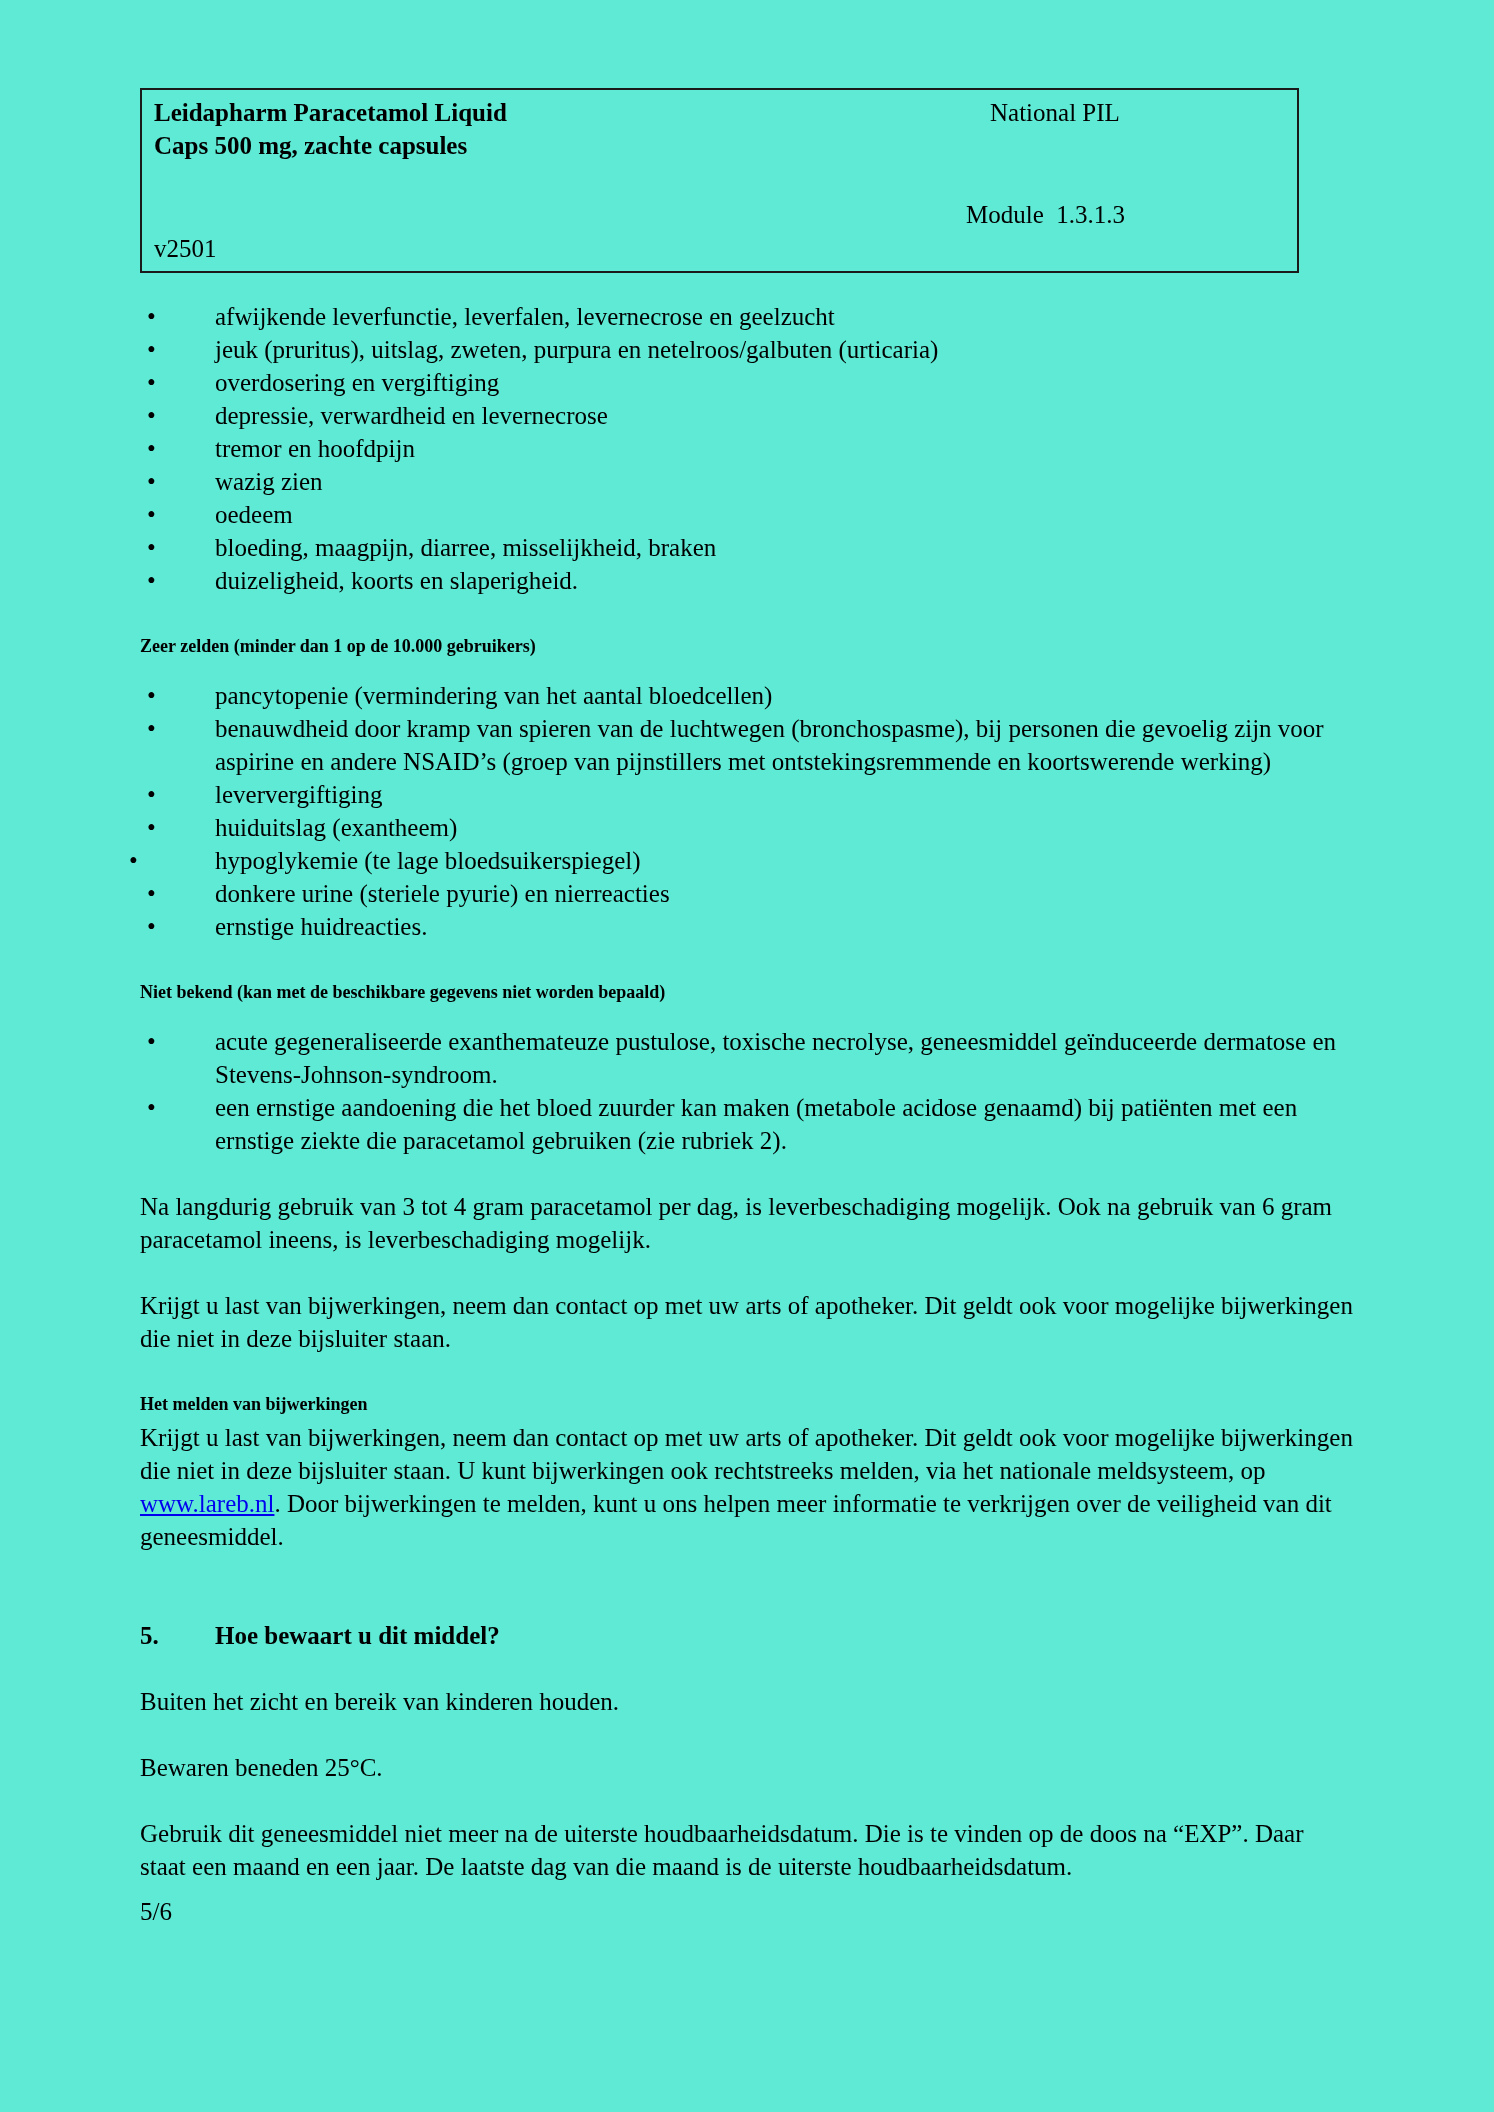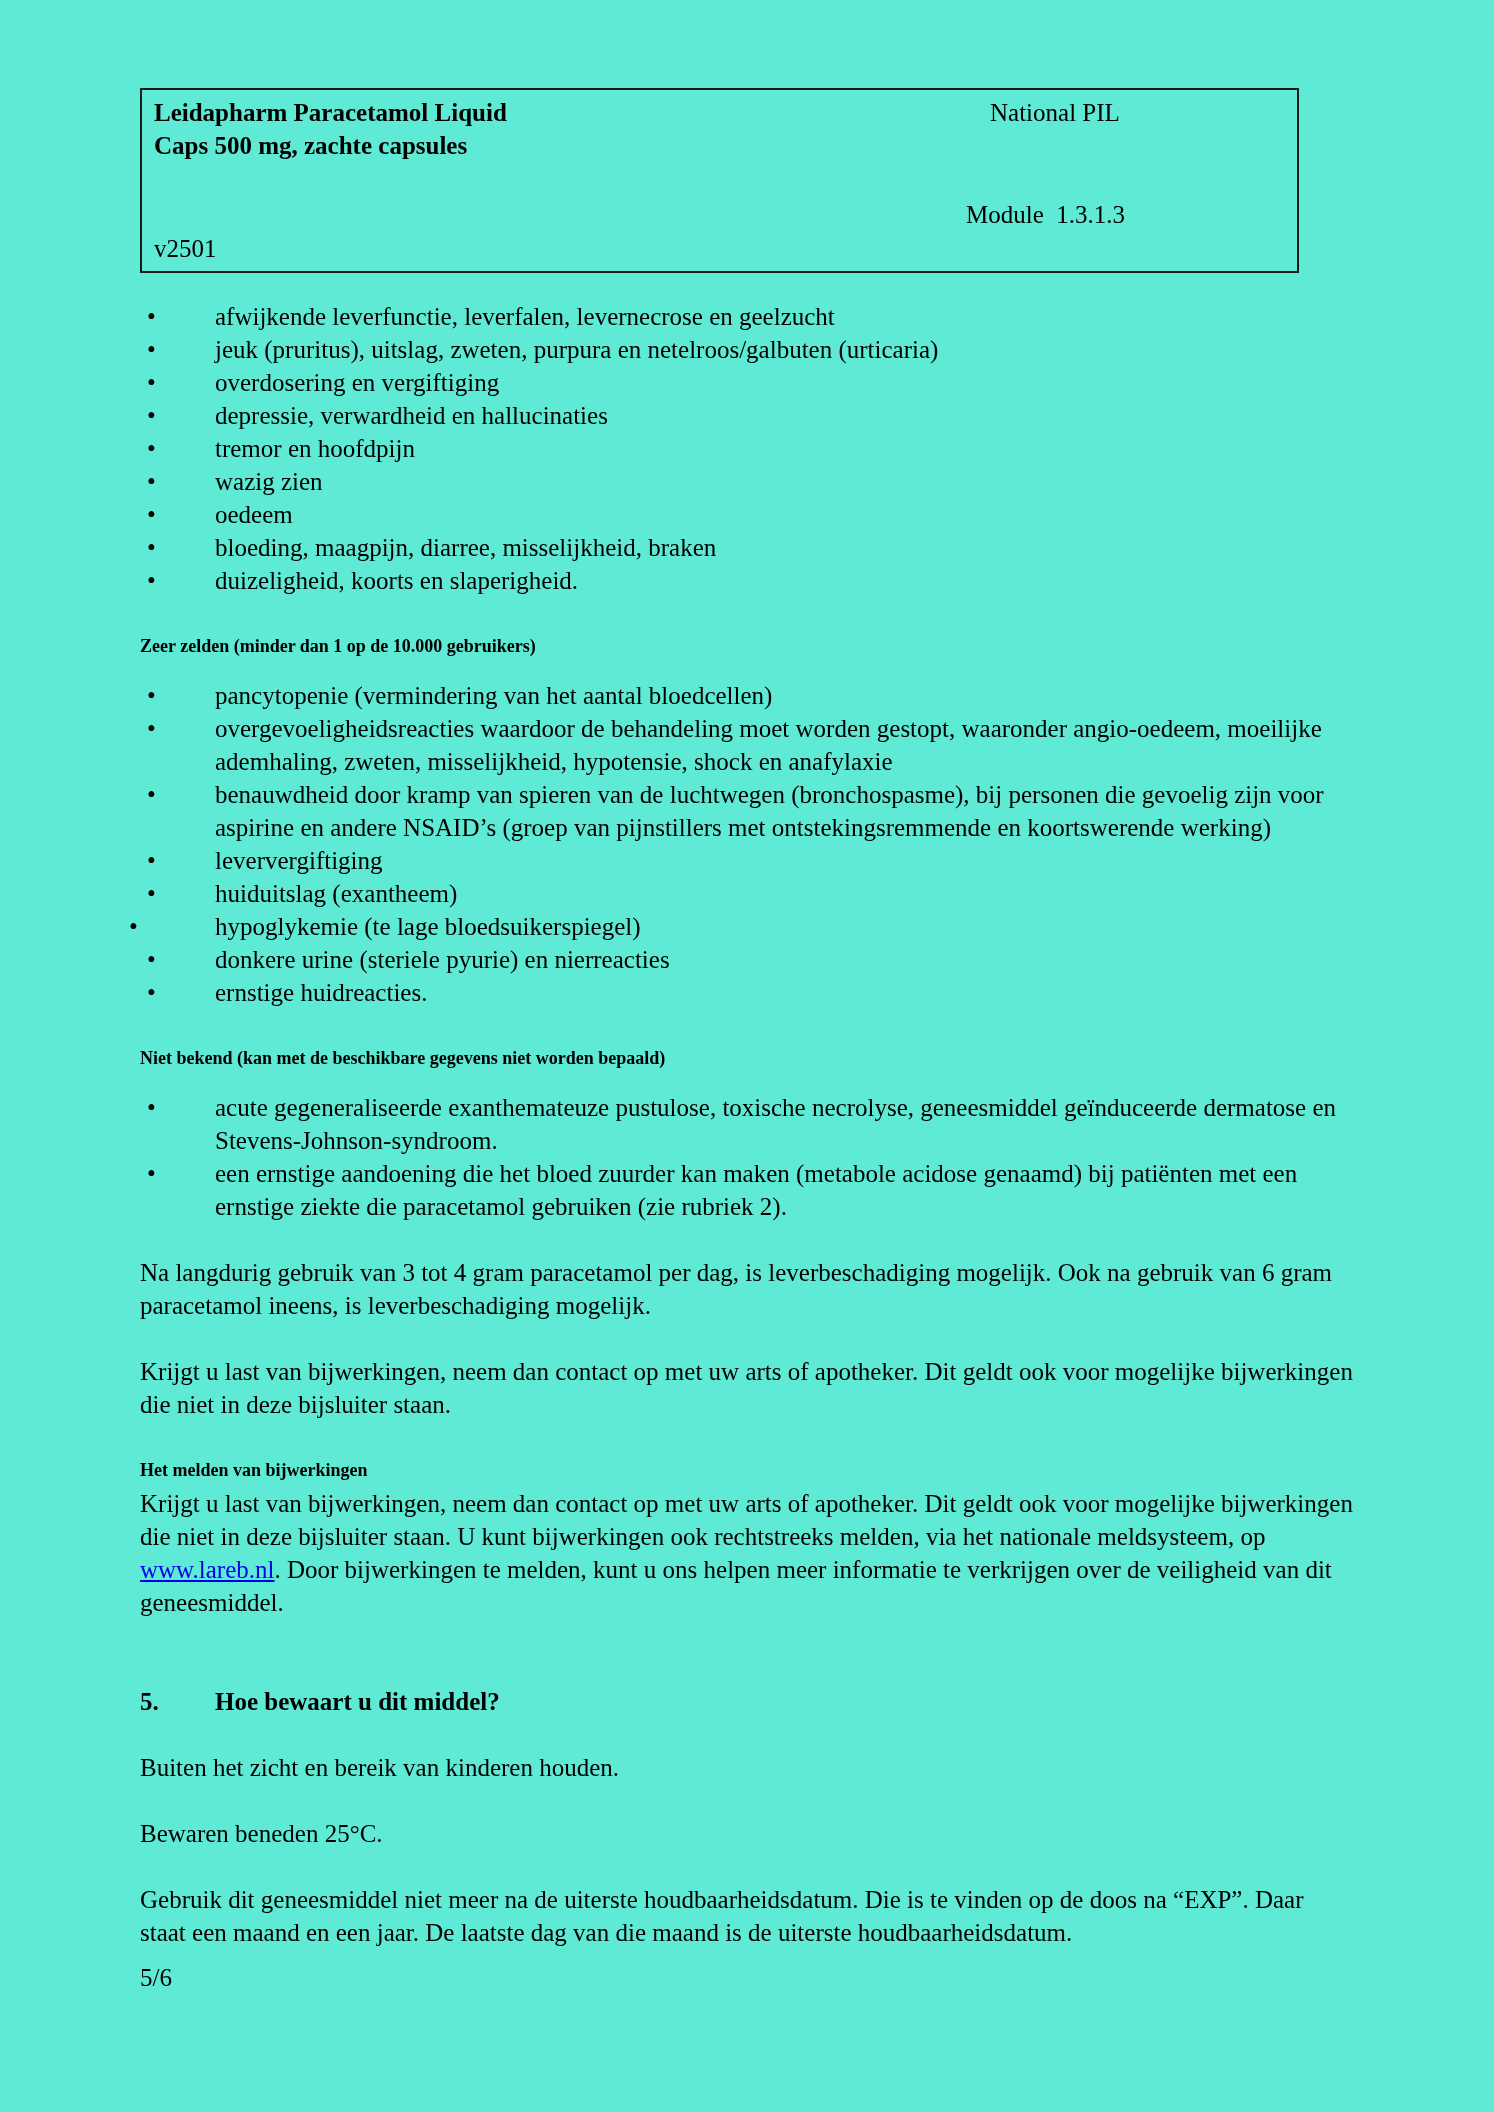--- a/index.html
+++ b/index.html
@@ -124,32 +124,31 @@
     <div class="box-module">Module  1.3.1.3</div>
     <div class="box-version">v2501</div>
   </div>
 
   <div class="content">
 
     <ul class="bullets">
       <li>afwijkende leverfunctie, leverfalen, levernecrose en geelzucht</li>
       <li>jeuk (pruritus), uitslag, zweten, purpura en netelroos/galbuten (urticaria)</li>
       <li>overdosering en vergiftiging</li>
-      <li>depressie, verwardheid en hallucinaties</li>
+      <li>depressie, verwardheid en levernecrose</li>
       <li>tremor en hoofdpijn</li>
       <li>wazig zien</li>
       <li>oedeem</li>
       <li>bloeding, maagpijn, diarree, misselijkheid, braken</li>
       <li>duizeligheid, koorts en slaperigheid.</li>
     </ul>
 
     <h2 class="subhead">Zeer zelden (minder dan 1 op de 10.000 gebruikers)</h2>
     <ul class="bullets after-head">
       <li>pancytopenie (vermindering van het aantal bloedcellen)</li>
-      <li>overgevoeligheidsreacties waardoor de behandeling moet worden gestopt, waaronder angio-oedeem, moeilijke ademhaling, zweten, misselijkheid, hypotensie, shock en anafylaxie</li>
       <li>benauwdheid door kramp van spieren van de luchtwegen (bronchospasme), bij personen die gevoelig zijn voor aspirine en andere NSAID’s (groep van pijnstillers met ontstekingsremmende en koortswerende werking)</li>
       <li>leververgiftiging</li>
       <li>huiduitslag (exantheem)</li>
       <li class="outdent">hypoglykemie (te lage bloedsuikerspiegel)</li>
       <li>donkere urine (steriele pyurie) en nierreacties</li>
       <li>ernstige huidreacties.</li>
     </ul>
 
     <h2 class="subhead">Niet bekend (kan met de beschikbare gegevens niet worden bepaald)</h2>
     <ul class="bullets after-head">

